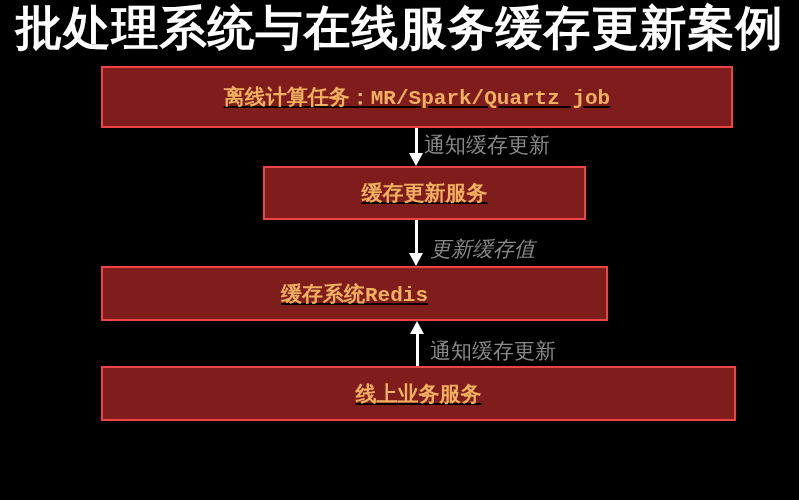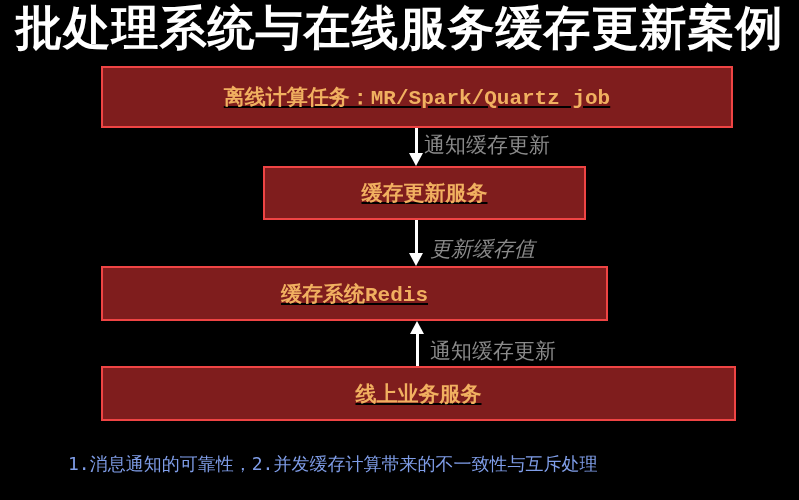--- a/index.html
+++ b/index.html
@@ -130,16 +130,13 @@
   <div class="head-up" style="top:0;"></div>
   <div class="shaft" style="top:12px; height:33px;"></div>
 </div>
 <div class="edge-label" style="left:430px; top:338px;">通知缓存更新</div>
 
 <div class="box" style="left:101px; top:366px; width:635px; height:55px;justify-content:center;">
   <span class="box-label">线上业务服务</span>
 </div>
 
 <div class="notes">
-  <div>
-    <span class="num">1.</span><span>消息通知的可靠性，</span><span class="num">2.</span><span>并发缓存计算带来的不一致性与互斥处理</span>
-  </div>
 </div>
 
 </body></html>

